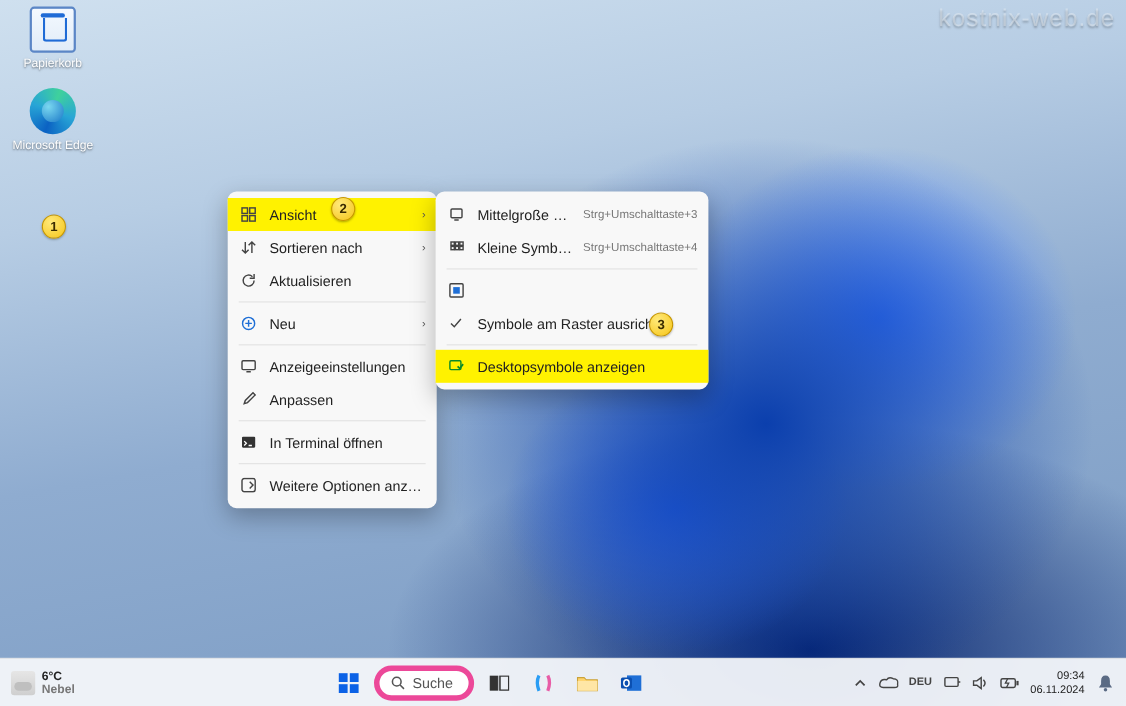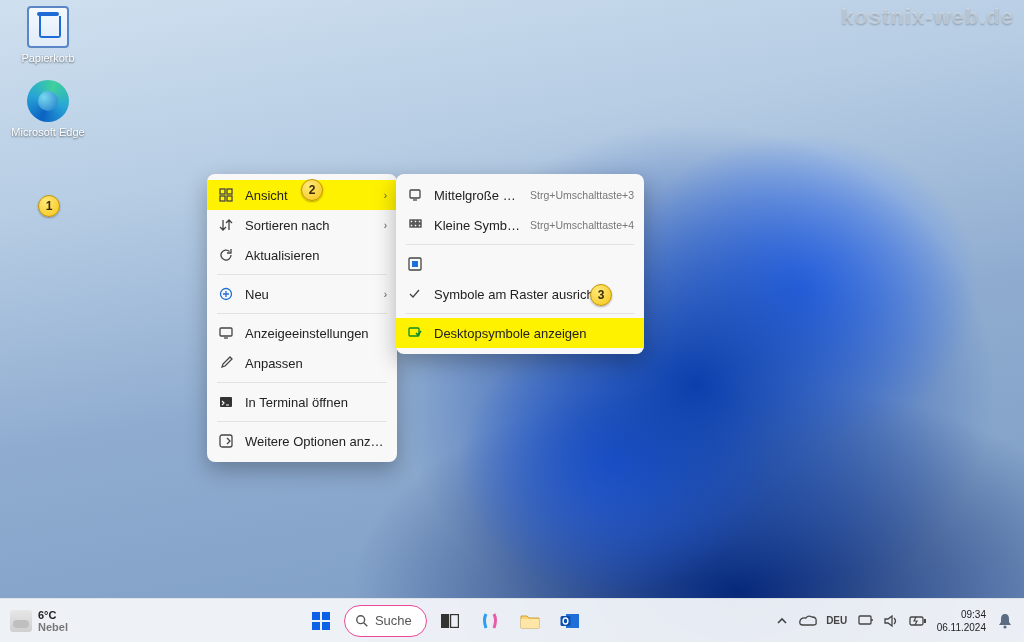--- a/index.html
+++ b/index.html
@@ -10,21 +10,21 @@
   background:
     radial-gradient(ellipse 480px 420px at 68% 60%, #0b3fad 0%, transparent 62%),
     radial-gradient(ellipse 300px 260px at 78% 45%, #3a78ff 0%, transparent 60%),
     radial-gradient(ellipse 260px 220px at 60% 72%, #2b63e6 0%, transparent 60%),
     radial-gradient(ellipse 550px 300px at 72% 92%, #06236e 0%, transparent 70%),
     linear-gradient(170deg,#cfe0ef 0%,#b7cde4 26%,#8facd0 55%,#7a9ac2 100%);
 }
 
 .watermark {
   position:absolute; top:4px; right:10px;
-  font-size:22px; font-weight:700; letter-spacing:1px;
+  font-size:22px; font-weight:400; letter-spacing:1px;
   color:rgba(255,255,255,0.35);
   text-shadow:0 1px 2px rgba(0,0,0,0.25);
 }
 
 .desktop-icon {
   position:absolute; width:76px; text-align:center;
   color:#fff; font-size:11px;
   text-shadow:0 1px 2px rgba(0,0,0,0.6);
   cursor:pointer;
 }
@@ -96,21 +96,21 @@
   display:flex; align-items:center;
   font-size:12px; color:#222;
 }
 .tb-left { display:flex; align-items:center; gap:6px; padding-left:10px; width:120px;font-weight:bold;}
 .tb-left .weather-ico { width:22px; height:22px; background:linear-gradient(#e6e6e6,#cfcfcf); border-radius:3px; position:relative;}
 .tb-left .weather-ico::after{content:"";position:absolute;left:3px;top:10px;width:16px;height:8px;background:#bfbfbf;border-radius:8px;}
 .tb-left .wtxt { line-height:12px; font-size:11px;}
 .tb-center { flex:1; display:flex; align-items:center; justify-content:center; gap:6px;}
 .tb-btn { width:34px; height:34px; border-radius:4px; display:flex; align-items:center; justify-content:center; cursor:pointer;}
 .search-pill { display:flex; align-items:center; gap:6px; height:32px; padding:0 14px 0 10px;
-  background:#fff; border:1px solid #ec4899; border-radius:16px; cursor:text; font-size:13px; color:#555;}
+  background:#fff; border:5px solid #ec4899; border-radius:16px; cursor:text; font-size:13px; color:#555;}
 .tb-right { display:flex; align-items:center; gap:4px; padding-right:8px;}
 .tb-tray { width:22px; height:32px; display:flex; align-items:center; justify-content:center; cursor:pointer; font-size:14px; color:#444;}
 .tb-clock { text-align:right; font-size:10px; line-height:13px; padding:0 4px;}
 </style>
 </head>
 <body>
 
 <div class="desktop">
 
   <div class="watermark">kostnix-web.de</div>

